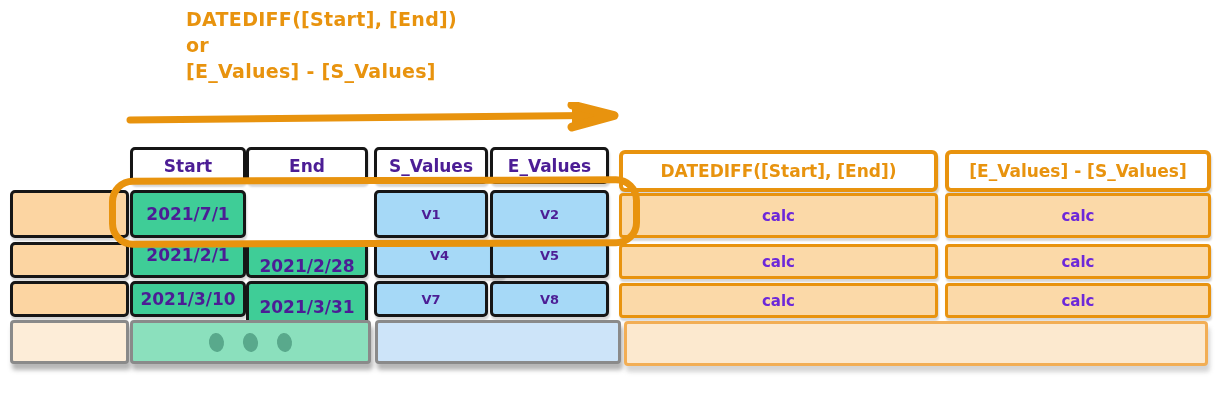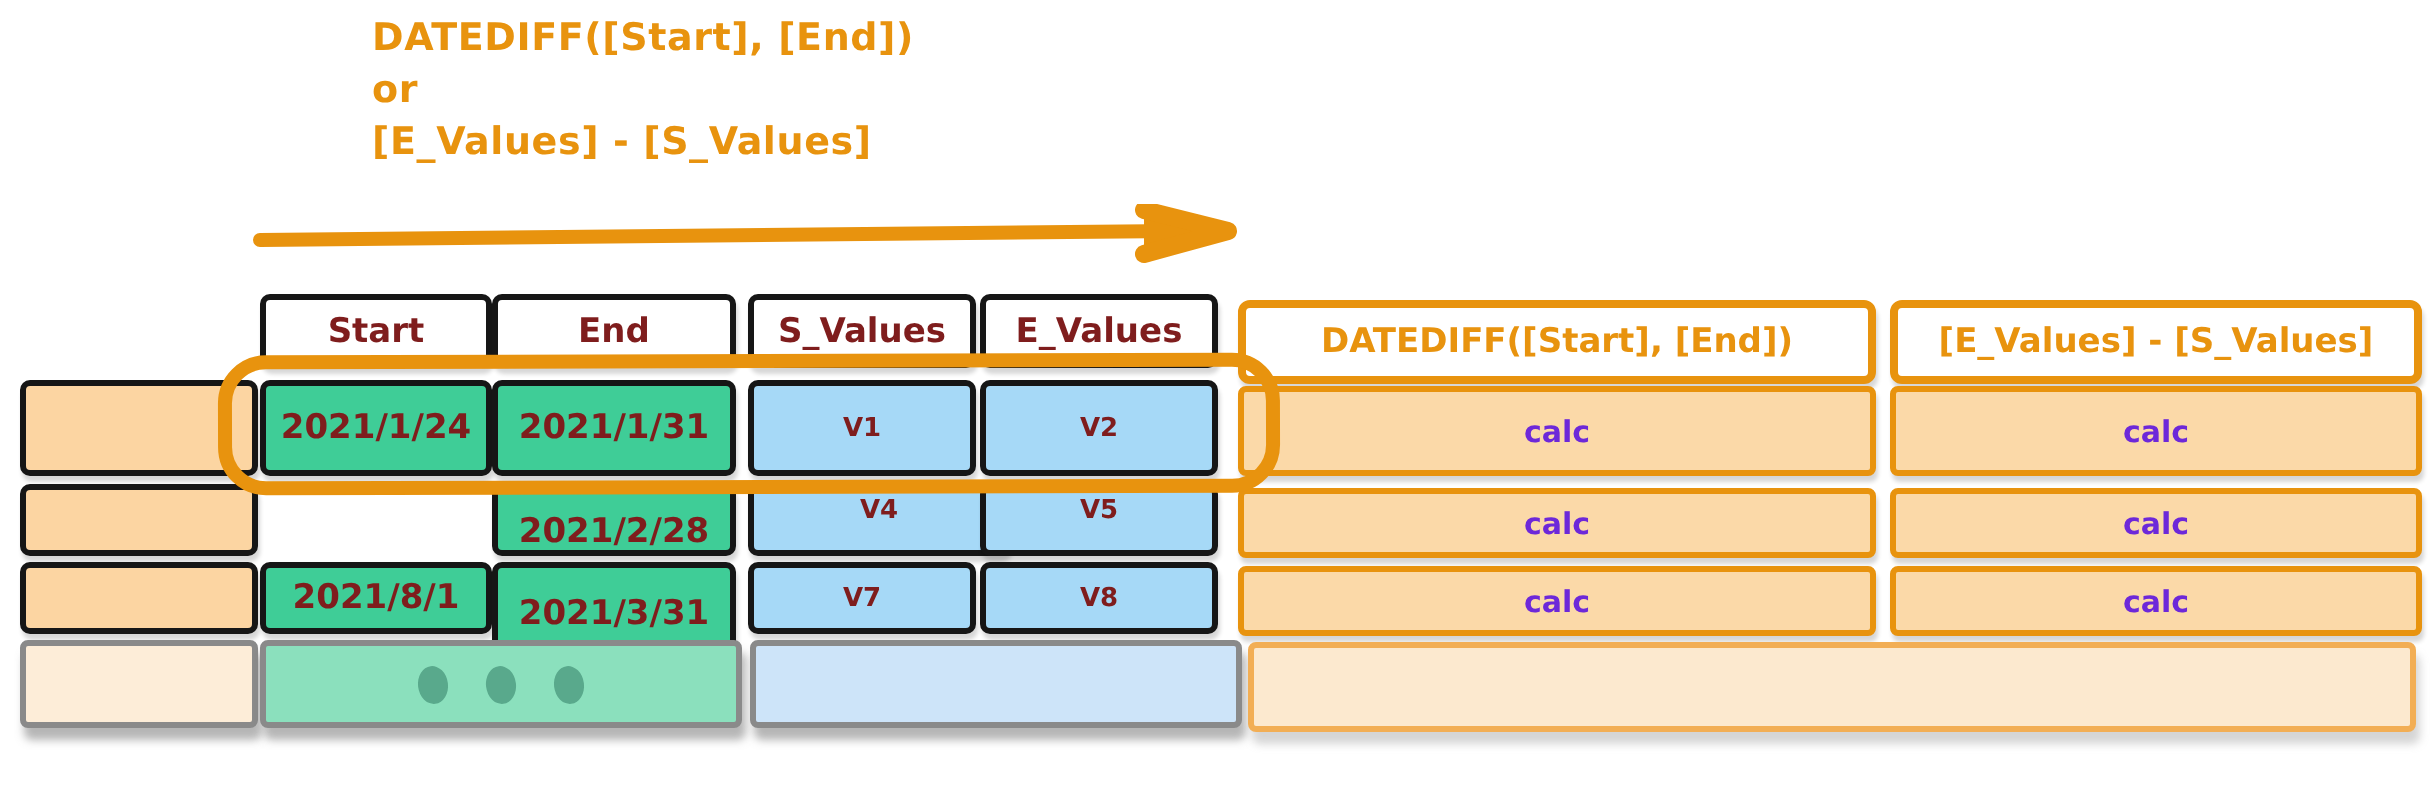--- a/index.html
+++ b/index.html
@@ -13,21 +13,21 @@
   .annotation{
     position:absolute;left:186px;top:6px;
     color:#E8930E;font-size:19px;font-weight:bold;
     line-height:26px;letter-spacing:.3px;
   }
   .arrow-wrap{position:absolute;left:126px;top:102px;width:494px;height:30px;}
   .cell{
     position:absolute;box-sizing:border-box;
     border:3px solid #161616;border-radius:5px;
     display:flex;align-items:center;justify-content:center;
-    font-weight:bold;color:#7f1d1d;
+    font-weight:bold;color:#4c1d95;
     box-shadow:1px 3px 2px rgba(0,0,0,0.16);
   }
   .hdr{background:#ffffff;font-size:17px;}
   .green{background:#3FCD97;font-size:17px;}
   .blue{background:#A6D9F7;font-size:13px;}
   .peach{background:#FCD5A2;}
   .ohdr{
     border:4px solid #E8930E;background:#ffffff;color:#E8930E;
     font-size:17px;border-radius:6px;
   }
@@ -95,56 +95,56 @@
     </div>
   <div class="cell ohdr" style="left:945px;top:150px;width:266px;height:42px">
       <span>[E_Values] - [S_Values]</span>
     </div>
 
   <div class="cell peach" style="left:10px;top:190px;width:119px;height:48px"></div>
   <div class="cell peach" style="left:10px;top:242px;width:119px;height:36px"></div>
   <div class="cell peach" style="left:10px;top:281px;width:119px;height:36px"></div>
 
   <div class="cell green" style="left:130px;top:190px;width:116px;height:48px">
-      <span>2021/1/24</span>
-    </div>
-  <div class="cell green" style="left:246px;top:190px;width:122px;height:48px">
-      <span>2021/1/31</span>
+      <span>2021/7/1</span>
     </div>
   <div class="cell blue" style="left:374px;top:190px;width:114px;height:48px">
       <span>V1</span>
     </div>
   <div class="cell blue" style="left:490px;top:190px;width:119px;height:48px">
       <span>V2</span>
     </div>
   <div class="cell ocell" style="left:619px;top:193px;width:319px;height:45px">
       <span>calc</span>
     </div>
   <div class="cell ocell" style="left:945px;top:193px;width:266px;height:45px">
       <span>calc</span>
     </div>
 
+  <div class="cell green" style="left:130px;top:242px;width:116px;height:36px">
+      <span class="txt-hi">2021/2/1</span>
+    </div>
   <div class="cell green" style="left:246px;top:242px;width:122px;height:36px">
       <span class="txt-low">2021/2/28</span>
     </div>
   <div class="cell blue" style="left:374px;top:242px;width:131px;height:36px">
       <span class="txt-hi">V4</span>
     </div>
   <div class="cell blue" style="left:490px;top:242px;width:119px;height:36px">
       <span class="txt-hi">V5</span>
     </div>
   <div class="cell ocell" style="left:619px;top:244px;width:319px;height:35px">
       <span>calc</span>
     </div>
   <div class="cell ocell" style="left:945px;top:244px;width:266px;height:35px">
       <span>calc</span>
     </div>
 
   <div class="cell green" style="left:130px;top:281px;width:116px;height:36px">
-      <span>2021/8/1</span>
+      <span>2021/3/10</span>
     </div>
   <div class="cell green" style="left:246px;top:281px;width:122px;height:52px">
       <span>2021/3/31</span>
     </div>
   <div class="cell blue" style="left:374px;top:281px;width:114px;height:36px">
       <span>V7</span>
     </div>
   <div class="cell blue" style="left:490px;top:281px;width:119px;height:36px">
       <span>V8</span>
     </div>

